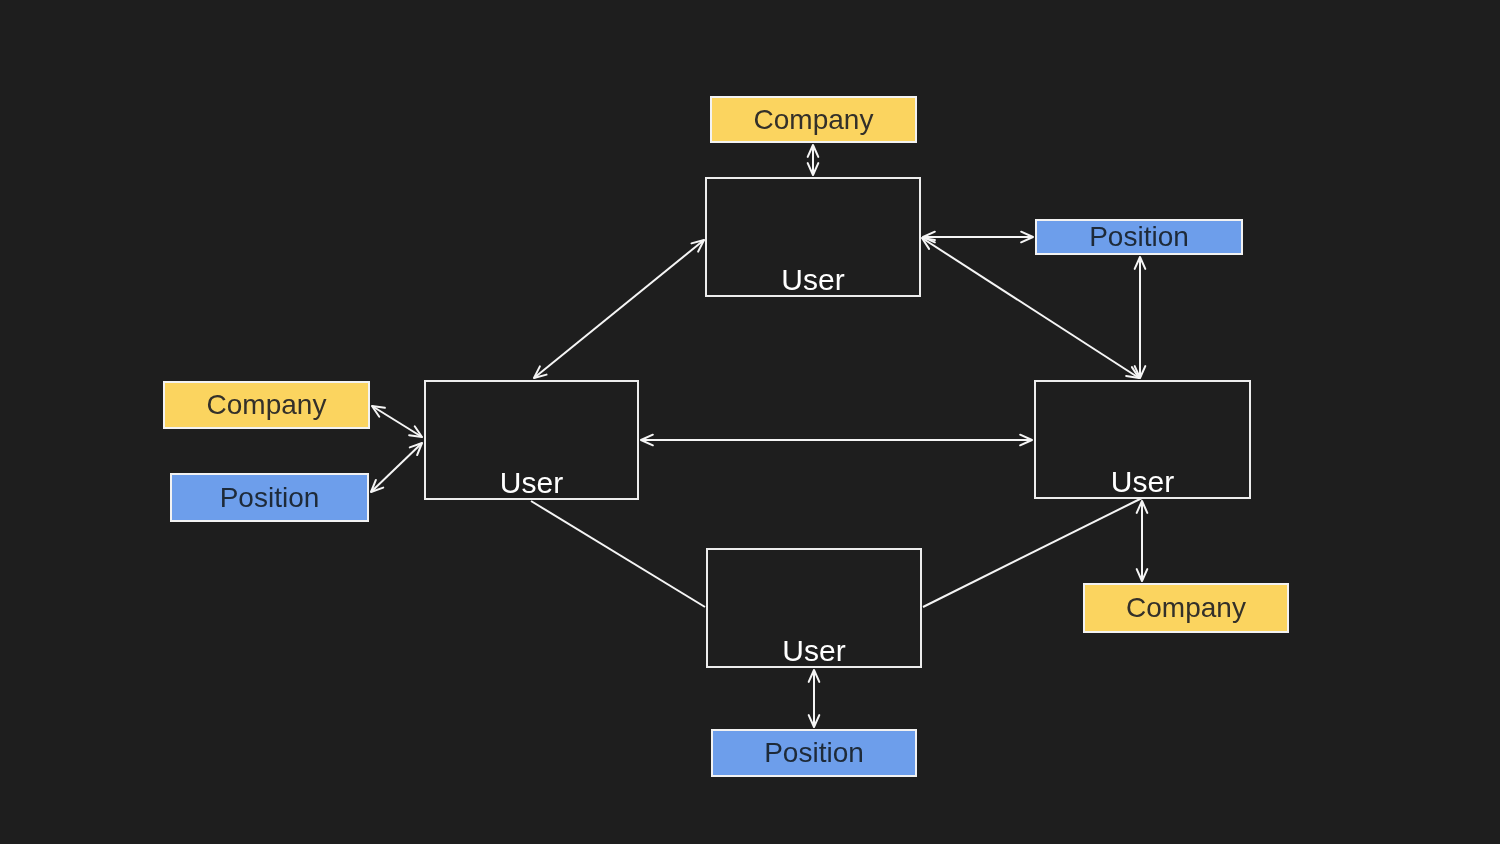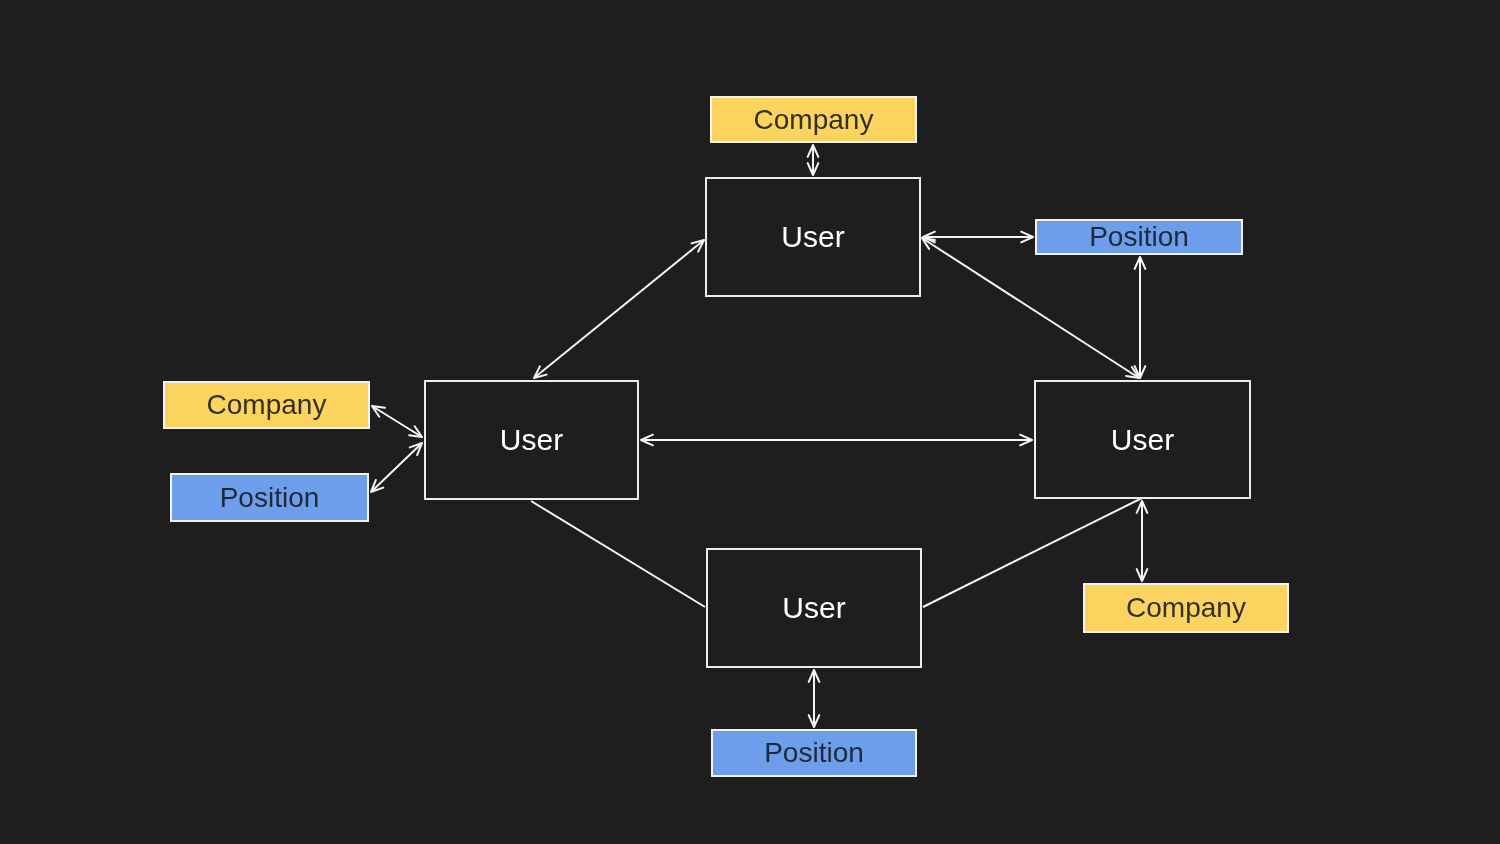--- a/index.html
+++ b/index.html
@@ -20,21 +20,21 @@
     position: absolute;
     box-sizing: border-box;
     display: flex;
     align-items: center;
     justify-content: center;
     border-style: solid;
     border-width: 2px;
     white-space: nowrap;
     line-height: 1;
   }
-  .node-user   { font-size: 30px; }
+  .node-user   { font-size: 30px; align-items: flex-end; }
   .node-company, .node-position { font-size: 28px; }
 </style>
 </head>
 <body>
 
 <div class="canvas" style="background: rgb(30, 30, 30);">
   <svg class="edge-layer" id="edge-layer" viewBox="0 0 1500 844" xmlns="http://www.w3.org/2000/svg">
       <line x1="813" y1="145" x2="813" y2="175" stroke="#F5F5F5" stroke-width="2"></line>
       <polyline points="807.6991141102255,163.12984377594 813,175 818.3008858897745,163.12984377594" fill="none" stroke="#F5F5F5" stroke-width="2" stroke-linecap="round" stroke-linejoin="round"></polyline>
       <polyline points="818.3008858897745,156.87015622406 813,145 807.6991141102255,156.87015622406" fill="none" stroke="#F5F5F5" stroke-width="2" stroke-linecap="round" stroke-linejoin="round"></polyline>

